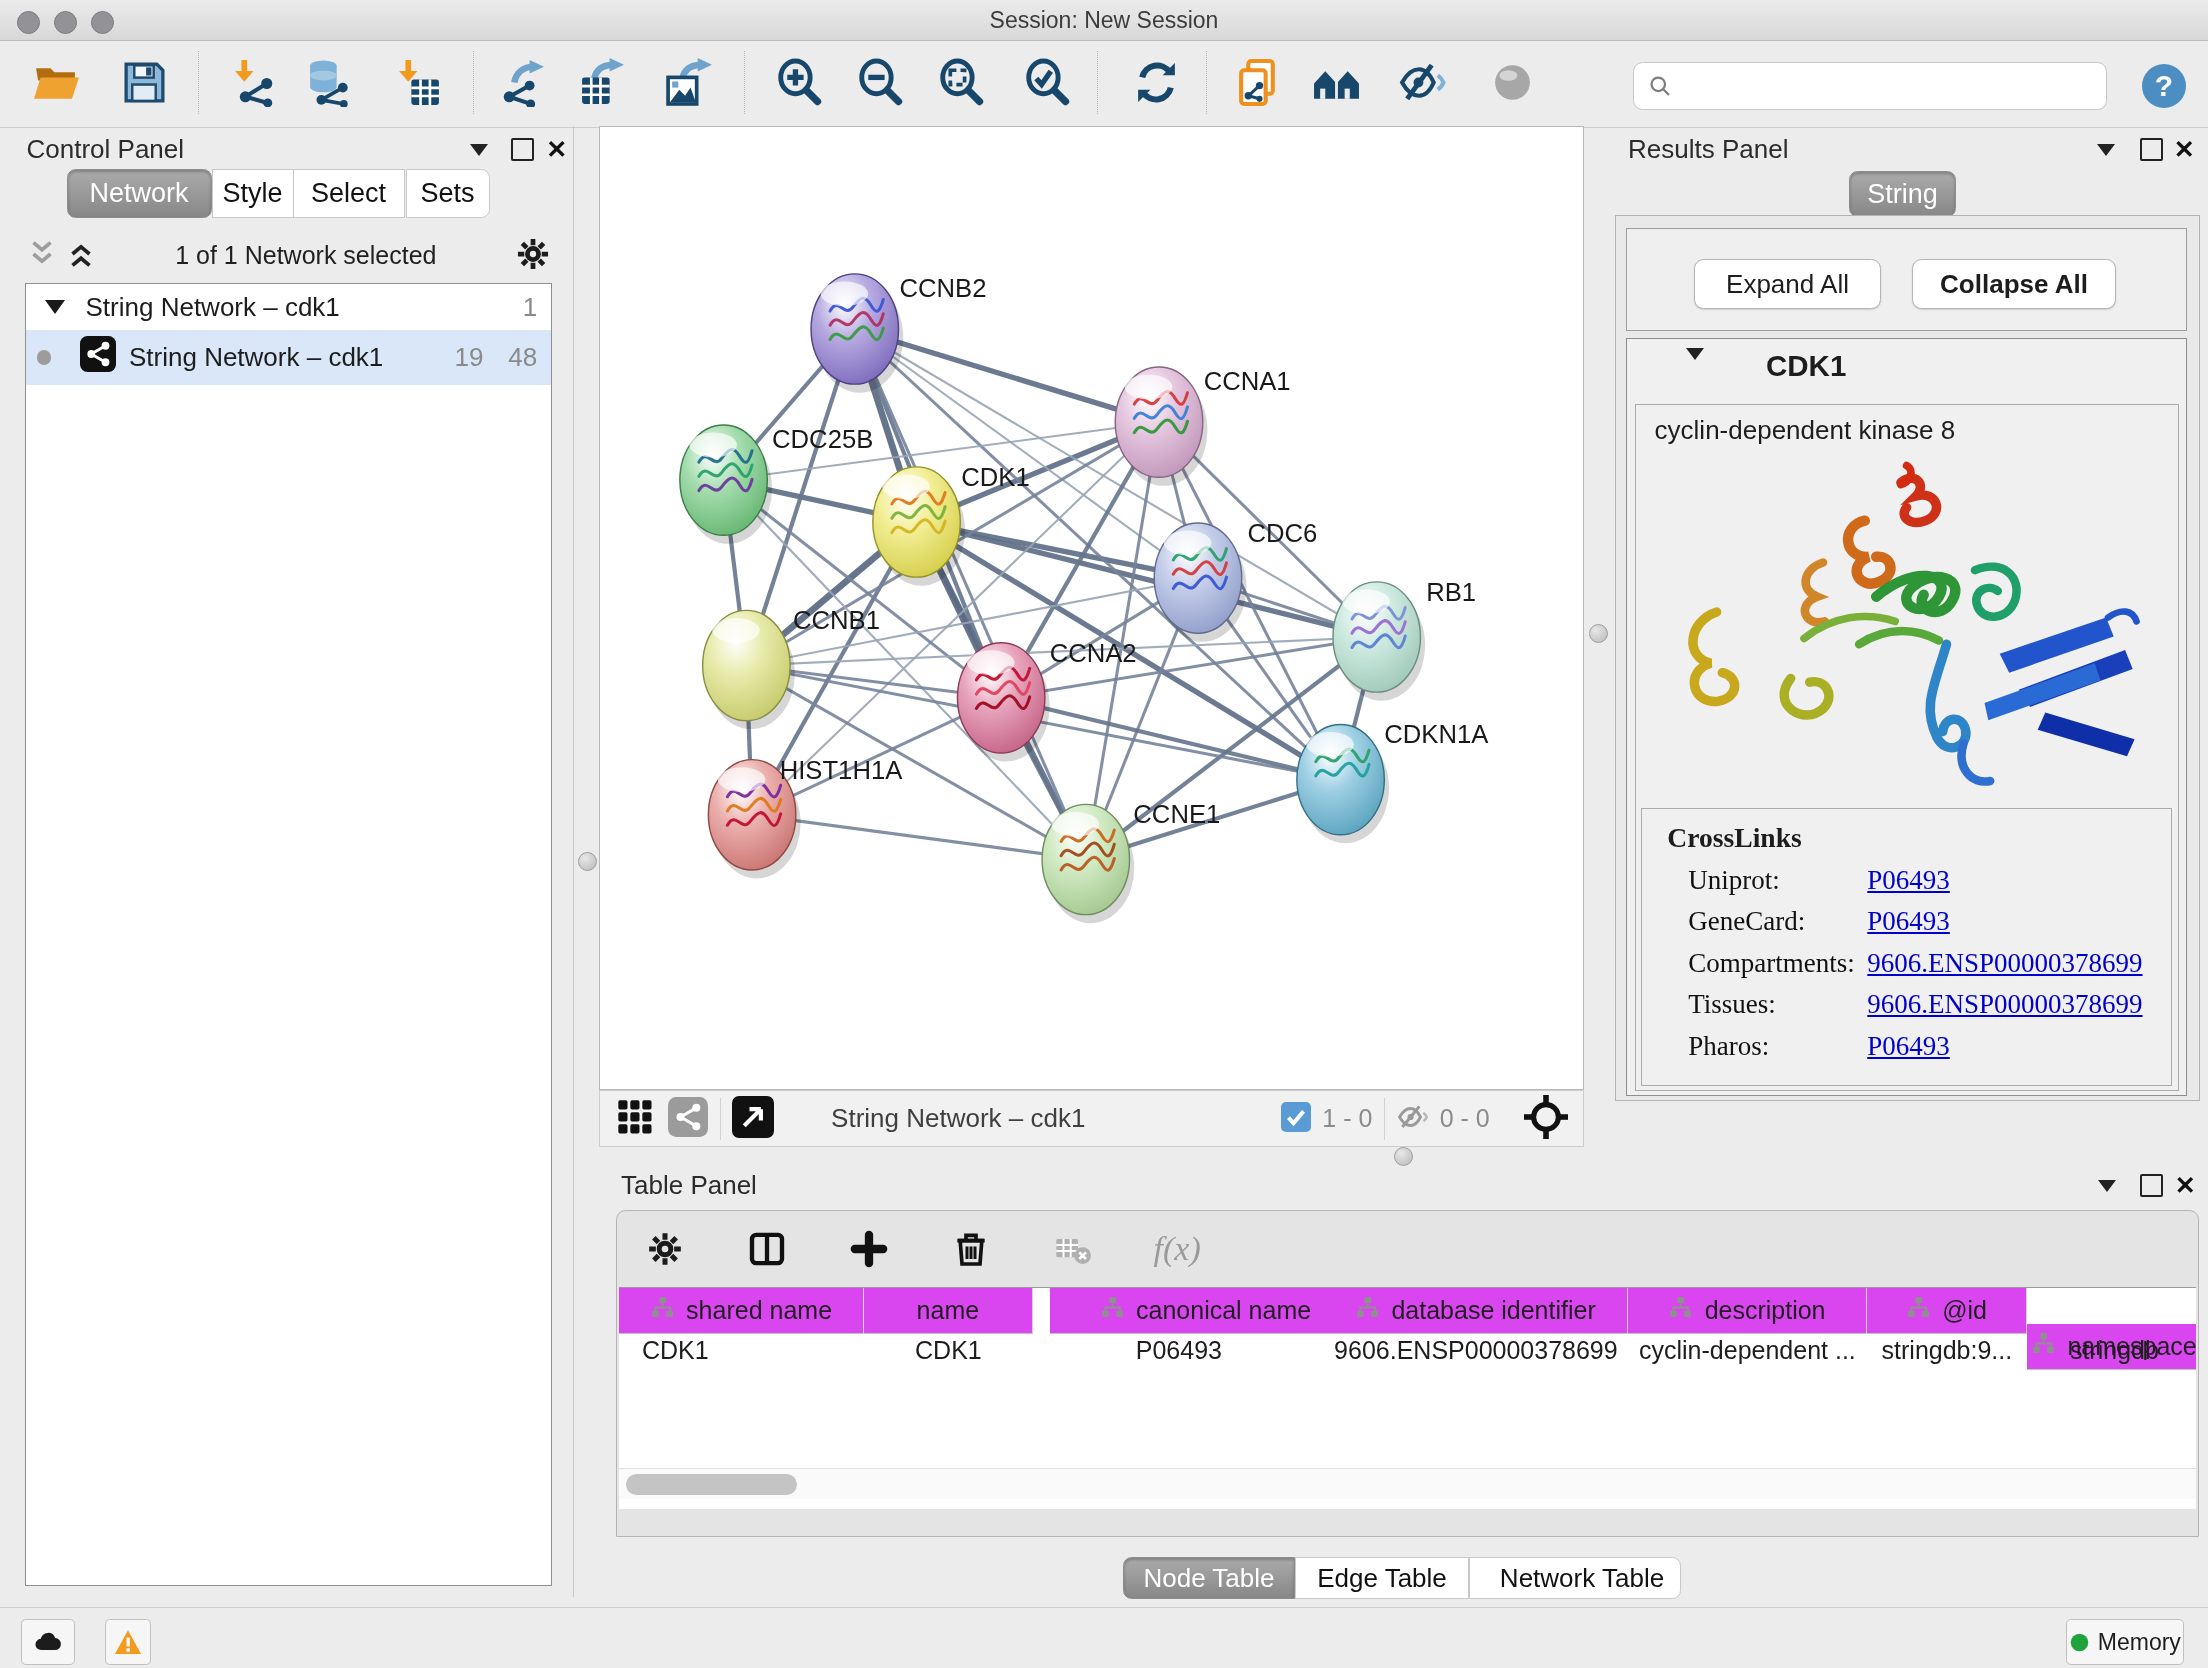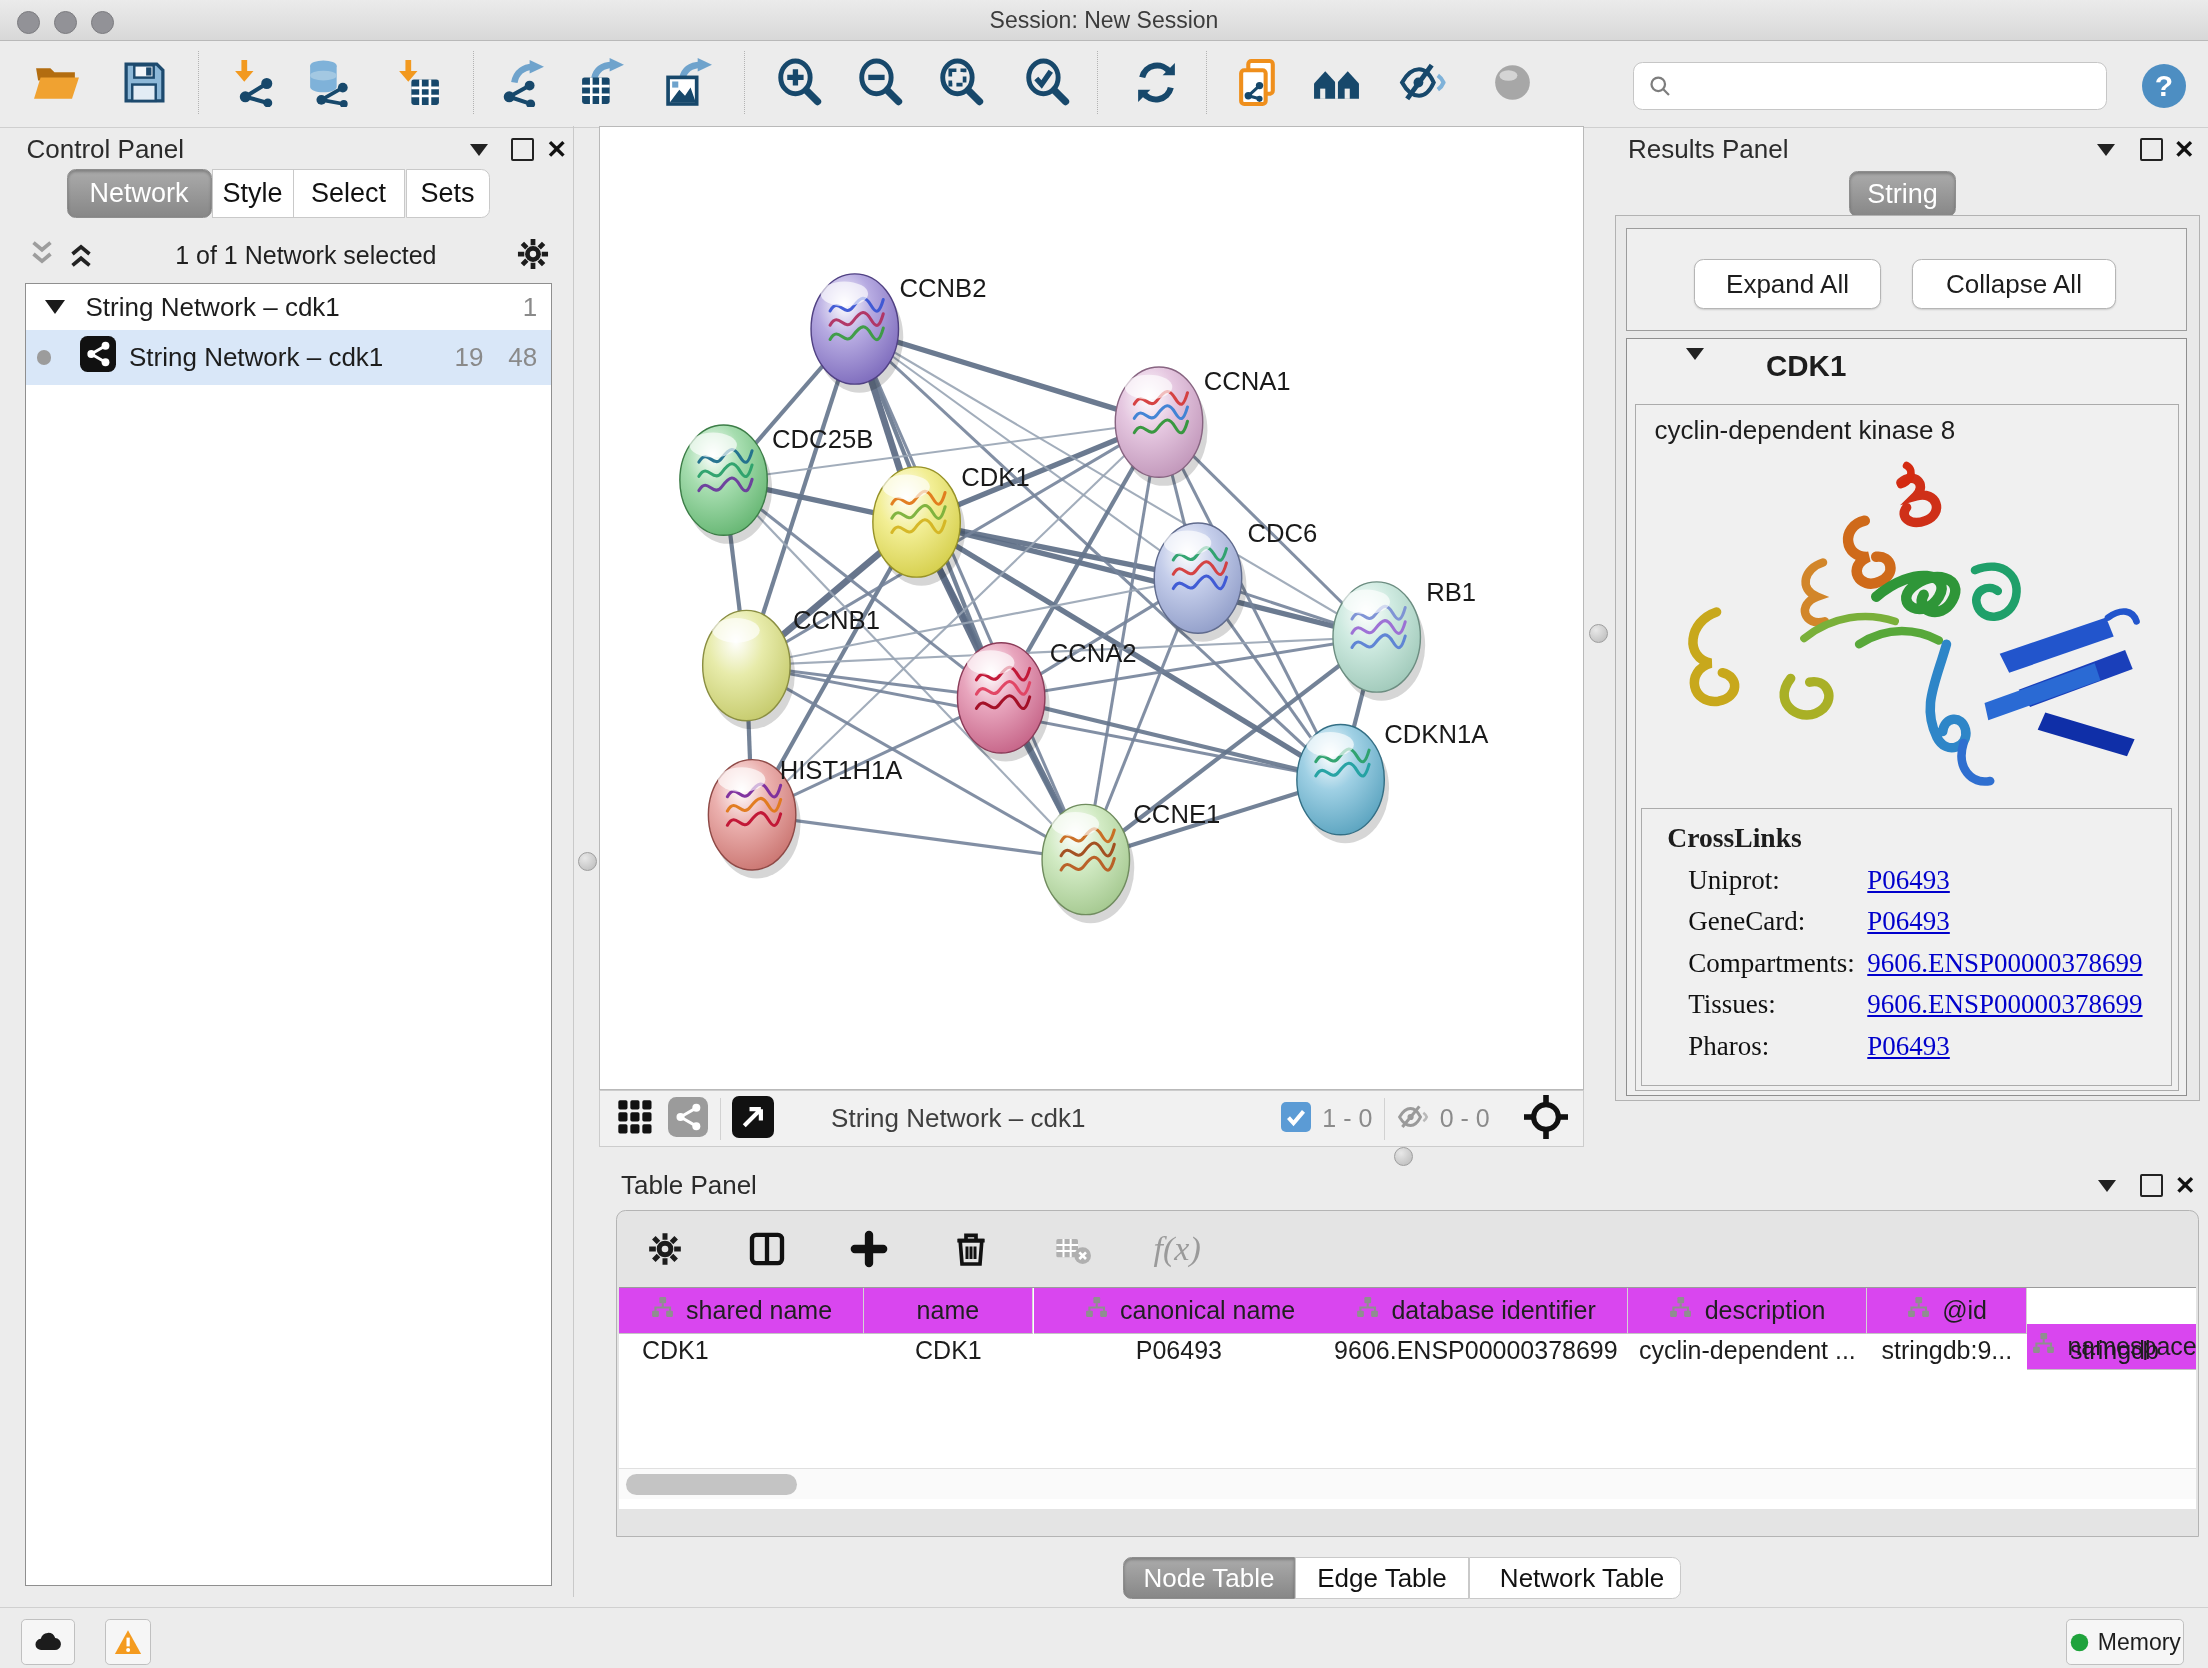--- a/index.html
+++ b/index.html
@@ -581,21 +581,21 @@
         <span class="sq"></span>
       </span>
     <span class="ph-ico" style="left:563px;top:9.5px;">
         <span class="xx">✕</span>
       </span>
     <div class="tab sel" style="left:242px;top:45px;width:107px;height:46px;">String</div>
   </div>
   <div id="results-box"></div>
   <div id="exp-box">
     <div class="rbtn" style="left:67px;width:185px;">Expand All</div>
-    <div class="rbtn" style="left:285px;width:202px;">Collapse All</div>
+    <div class="rbtn" style="left:285px;width:202px;font-weight:bold;">Collapse All</div>
   </div>
   <div id="cdk-box">
     <span style="position:absolute;left:59px;top:21px;"><span class="tri-down"></span></span>
     <span style="position:absolute;left:139px;top:9.5px;font-size:29.5px;font-weight:bold;">CDK1</span>
     <div id="cdk-inner">
       <div style="position:absolute;left:19px;top:9.5px;font-size:26px;">cyclin-dependent kinase 8</div>
       <svg style="position:absolute;left:25px;top:53px;" width="495" height="342" viewBox="0 0 520 360">
         <path d="M252 26 c14 -12 28 2 16 14 c22 -6 30 18 10 26 c-16 6 -28 -4 -20 -14" stroke="#cf3018" stroke-width="10" fill="none" stroke-linecap="round"></path>
         <path d="M258 8 c10 6 2 18 -6 20" stroke="#d42a10" stroke-width="8" fill="none" stroke-linecap="round"></path>
         <path d="M214 66 c-26 6 -22 40 4 38 c-24 10 -10 36 12 26 c18 -8 12 -28 -4 -26" stroke="#cf6a1a" stroke-width="11" fill="none" stroke-linecap="round"></path>
@@ -701,21 +701,21 @@
               </g>
               <path d="M12.2 8v4M5.2 15v-3h14v3" stroke="#8f8f8f" stroke-width="2" fill="none"></path>
             </svg></span>
           <span>shared name</span>
         </div>
         <div class="td" style="left: 0px; width: 245px; justify-content: flex-start; padding-left: 23px; box-sizing: border-box;">CDK1</div>
         <div class="th" style="left: 245px; width: 169px;">
           <span>name</span>
         </div>
         <div class="td" style="left: 245px; width: 169px;">CDK1</div>
-        <div class="th" style="left: 415px; width: 312px;">
+        <div class="th" style="left: 431px; width: 312px;">
           <span><svg width="25" height="25" viewBox="0 0 24 24">
               <g fill="#8f8f8f">
                 <rect x="9" y="2" width="6.5" height="6" rx="1"></rect>
                 <rect x="2" y="15" width="6.5" height="6" rx="1"></rect>
                 <rect x="15.5" y="15" width="6.5" height="6" rx="1"></rect>
               </g>
               <path d="M12.2 8v4M5.2 15v-3h14v3" stroke="#8f8f8f" stroke-width="2" fill="none"></path>
             </svg></span>
           <span>canonical name</span>
         </div>

